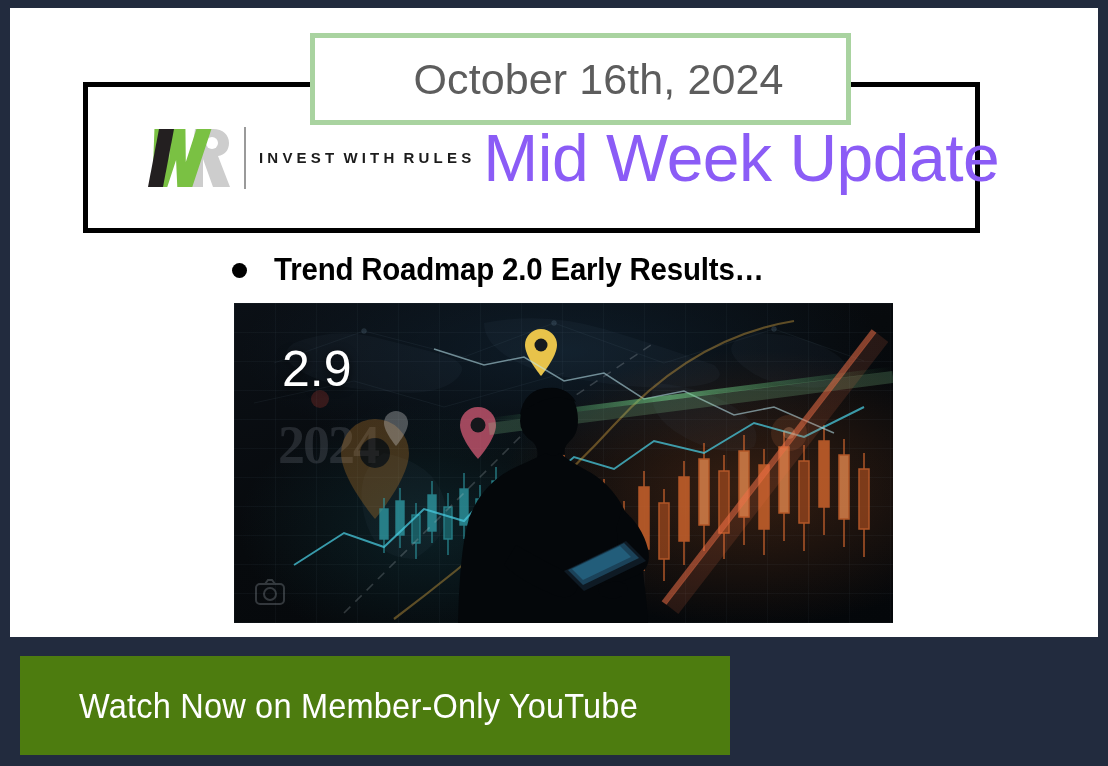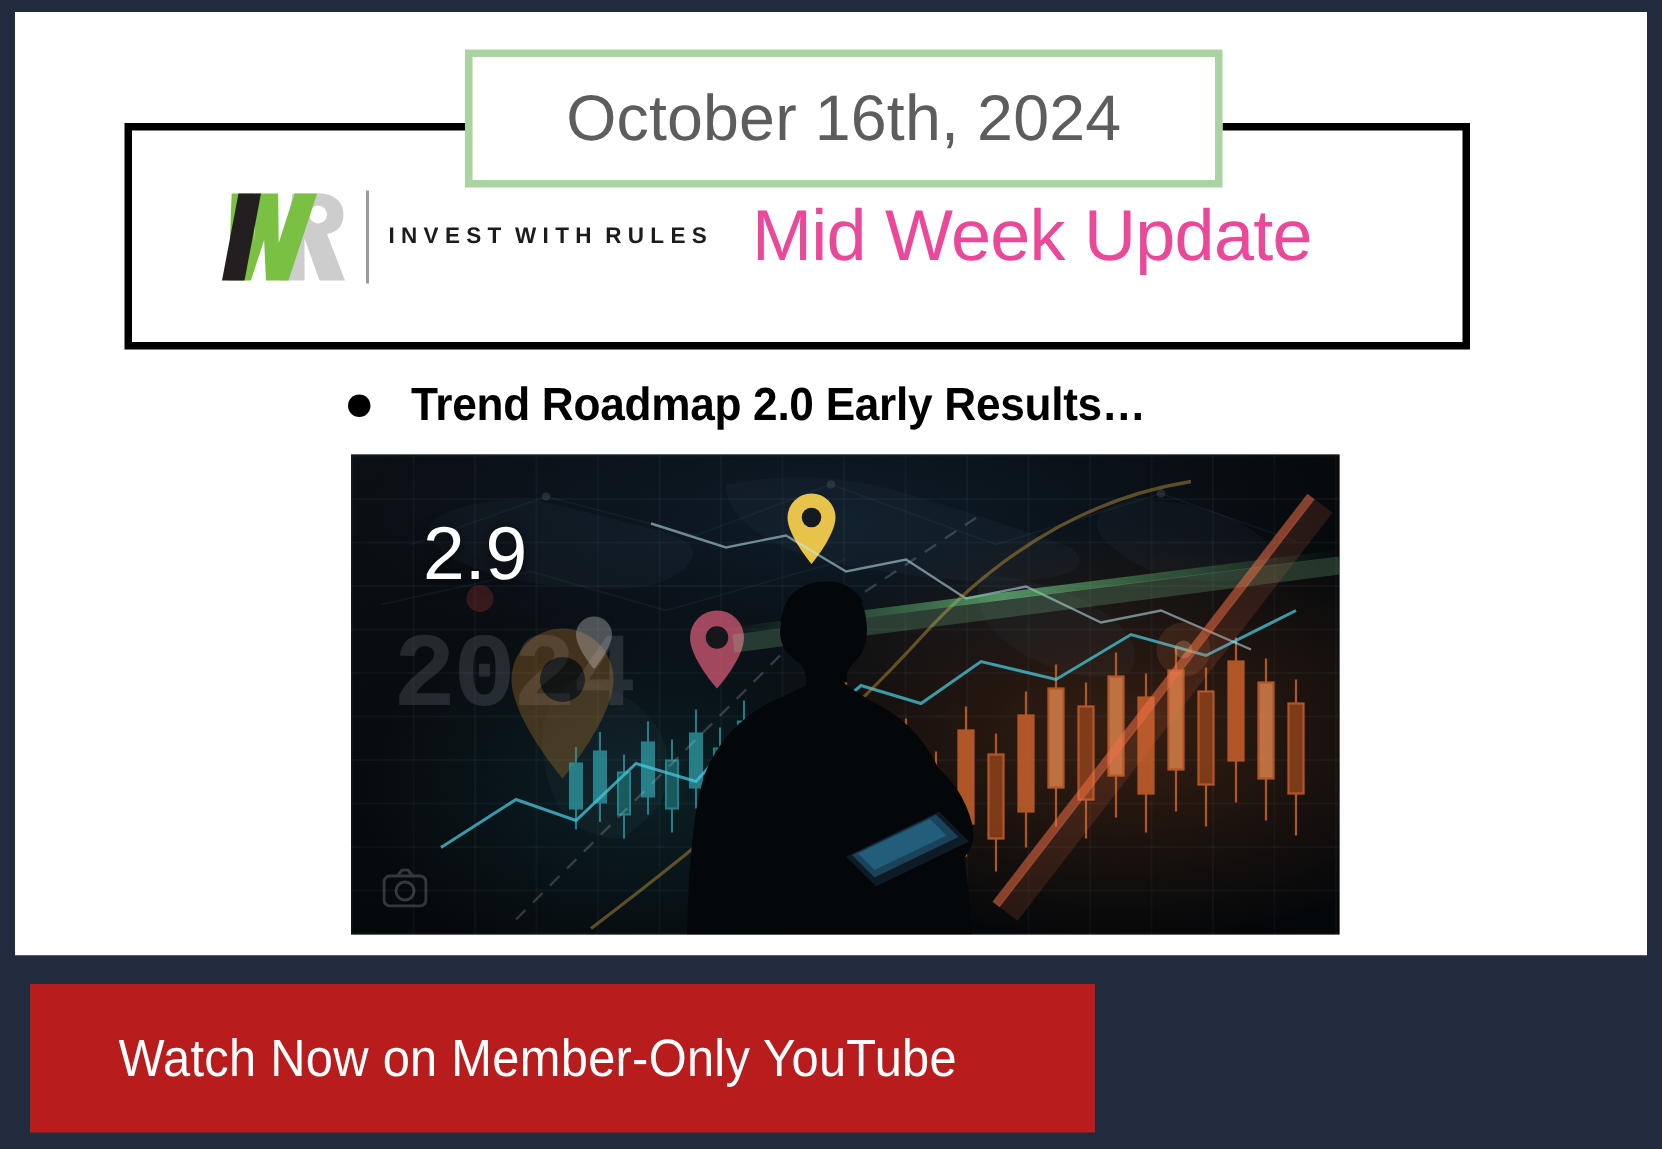--- a/index.html
+++ b/index.html
@@ -60,20 +60,21 @@
     top: 25px;
     width: 495px;
     height: 82px;
     background: #ffffff;
     border: 5px solid #a9d3a0;
     box-sizing: content-box;
     display: flex;
     align-items: center;
     justify-content: center;
     z-index: 5;
+    padding-left: 36px;
   }
   #date-chip-text {
     font-size: 43px;
     color: #5d5d5d;
     font-family: "Liberation Sans", sans-serif;
     letter-spacing: 0.1px;
     white-space: nowrap;
     line-height: 1;
   }
 
@@ -122,26 +123,26 @@
   #logo-wordmark div {
     font-size: 15px;
     font-weight: bold;
     letter-spacing: 4.2px;
     color: #1c1c1c;
     line-height: 1.05;
     font-family: "Liberation Sans", sans-serif;
   }
 
   #header-title {
-    font-size: 48px;
-    color: #ec4899;
+    font-size: 66px;
+    color: #8b5cf6;
     font-family: "Liberation Sans", sans-serif;
     white-space: nowrap;
     line-height: 1;
-    margin-left: 26px;
+    margin-left: 8px;
     letter-spacing: -0.5px;
   }
 
   
   #bullet-row {
     position: absolute;
     left: 0;
     top: 244px;
     width: 876px;
     display: flex;
@@ -205,26 +206,26 @@
     background-image:
       linear-gradient(rgba(150,180,200,0.055) 1px, transparent 1px),
       linear-gradient(90deg, rgba(150,180,200,0.05) 1px, transparent 1px);
     background-size: 41px 29px, 41px 29px;
     opacity: 0.9;
   }
 
   
   #thumb-year {
     position: absolute;
-    left: 28px;
+    left: 44px;
     top: 115px;
-    font-size: 70px;
+    font-size: 54px;
     font-weight: bold;
     color: rgba(96,104,112,0.32);
-    font-family: Liberation Mono, monospace;
+    font-family: Liberation Serif, serif;
     letter-spacing: -2px;
     line-height: 1;
     user-select: none;
   }
 
   
   #thumb-title {
     position: absolute;
     left: 35px;
     top: 41px;
@@ -273,21 +274,21 @@
     width: 1108px;
     height: 129px;
     background: #222b3e;
   }
   #cta-button {
     position: absolute;
     left: 20px;
     top: 19px;
     width: 710px;
     height: 99px;
-    background: #b91c1c;
+    background: #4d7c0f;
     display: flex;
     align-items: center;
     border: 0;
     cursor: pointer;
   }
   #cta-button-label {
     color: #ffffff;
     font-size: 35px;
     font-family: "Liberation Sans Narrow", "Liberation Sans", sans-serif;
     margin-left: 59px;

